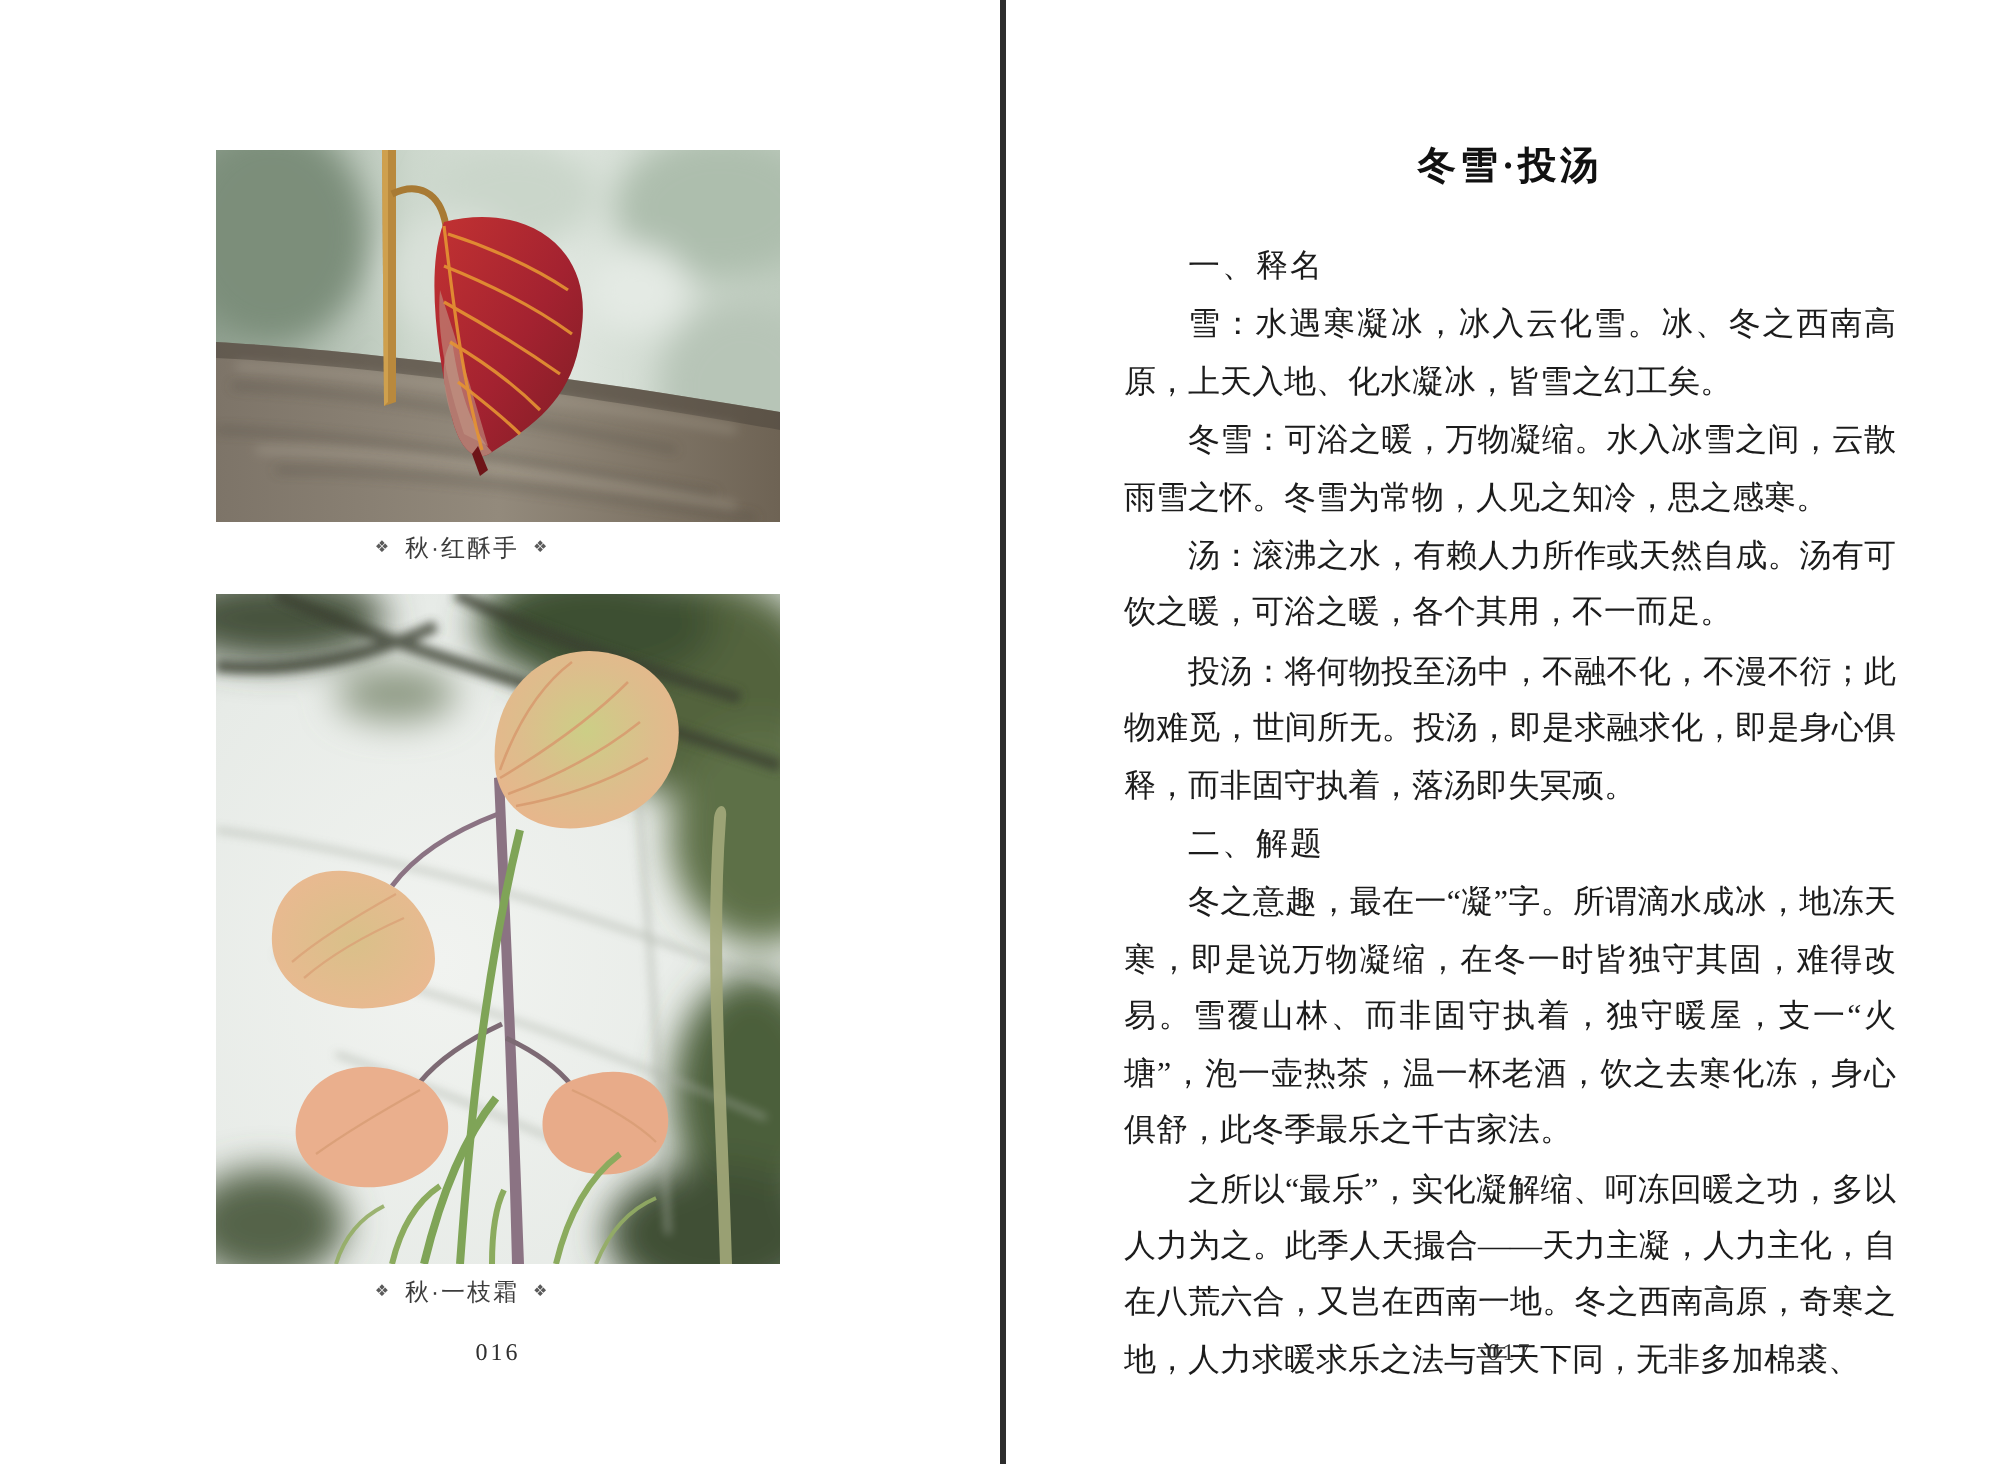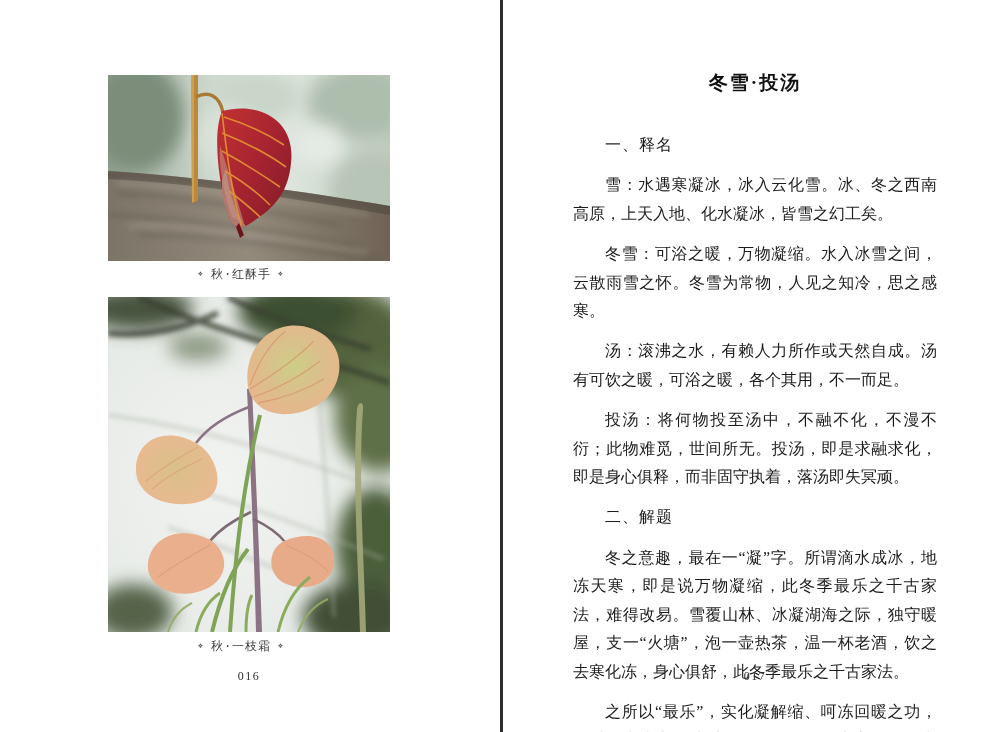--- a/index.html
+++ b/index.html
@@ -15,39 +15,39 @@
   .page.left{left:0;width:500px;}
   .page.right{left:503px;width:502px;border-radius:21px;}
 
   
   figure{margin:0;padding:0;}
   .photo{position:absolute;left:108px;width:282px;overflow:hidden;background:#dfe5df;}
   .photo svg{display:block;width:100%;height:100%;}
   .photo-1{top:75px;height:186px;}
   .photo-2{top:297px;height:335px;}
 
-  .caption{position:absolute;left:100px;width:282px;text-align:center;
+  .caption{position:absolute;left:90px;width:282px;text-align:center;
            font-size:12px;color:#3c3c3c;letter-spacing:1px;
-           font-family:Liberation Mono, monospace;}
+           font-family:Liberation Sans, sans-serif;}
   .caption-1{top:266px;}
   .caption-2{top:638px;}
   .ornament{font-size:8px;color:#5a5a5a;margin:0 7px;vertical-align:2px;}
 
   .pagenum{position:absolute;top:669px;text-align:center;font-size:12px;
            color:#2f2f2f;letter-spacing:1.5px;
            font-family:"Liberation Serif","DejaVu Serif",serif;}
   .pagenum.left-num{left:108px;width:282px;}
   .pagenum.right-num{left:58px;width:388px;}
 
   
   .title{position:absolute;left:58px;width:388px;top:70px;margin:0;
          text-align:center;font-size:19px;font-weight:bold;letter-spacing:2px;color:#111;}
   .textblock{position:absolute;left:58px;top:119px;width:388px;
              font-size:16px;line-height:28.4px;text-align:justify;color:#1c1c1c;}
-  .textblock p{margin:12px;text-indent:2em;}
+  .textblock p{margin:1px;text-indent:2em;}
   .textblock p.sec-heading{letter-spacing:1px;}
 </style>
 </head>
 <body>
 
 <div class="spread">
 
   <div class="page left">
 
     <figure class="photo photo-1">
@@ -216,20 +216,20 @@
   <div class="page right">
     <h1 class="title">冬雪·投汤</h1>
 
     <div class="textblock">
       <p class="sec-heading">一、释名</p>
       <p>雪：水遇寒凝冰，冰入云化雪。冰、冬之西南高原，上天入地、化水凝冰，皆雪之幻工矣。</p>
       <p>冬雪：可浴之暖，万物凝缩。水入冰雪之间，云散雨雪之怀。冬雪为常物，人见之知冷，思之感寒。</p>
       <p>汤：滚沸之水，有赖人力所作或天然自成。汤有可饮之暖，可浴之暖，各个其用，不一而足。</p>
       <p>投汤：将何物投至汤中，不融不化，不漫不衍；此物难觅，世间所无。投汤，即是求融求化，即是身心俱释，而非固守执着，落汤即失冥顽。</p>
       <p class="sec-heading">二、解题</p>
-      <p>冬之意趣，最在一“凝”字。所谓滴水成冰，地冻天寒，即是说万物凝缩，此冬季最乐之千古家法，难得改易。雪覆山林、冰凝湖海之际，独守暖屋，支一“火塘”，泡一壶热茶，温一杯老酒，饮之去寒化冻，身心俱舒，此冬季最乐之千古家法。</p>
+      <p>冬之意趣，最在一“凝”字。所谓滴水成冰，地冻天寒，即是说万物凝缩，在冬一时皆独守其固，难得改易。雪覆山林、而非固守执着，独守暖屋，支一“火塘”，泡一壶热茶，温一杯老酒，饮之去寒化冻，身心俱舒，此冬季最乐之千古家法。</p>
       <p>之所以“最乐”，实化凝解缩、呵冻回暖之功，多以人力为之。此季人天撮合——天力主凝，人力主化，自在八荒六合，又岂在西南一地。冬之西南高原，奇寒之地，人力求暖求乐之法与普天下同，无非多加棉裘、</p>
     </div>
 
     <div class="pagenum right-num">017</div>
   </div>
 
 </div>
 
 </body></html>

